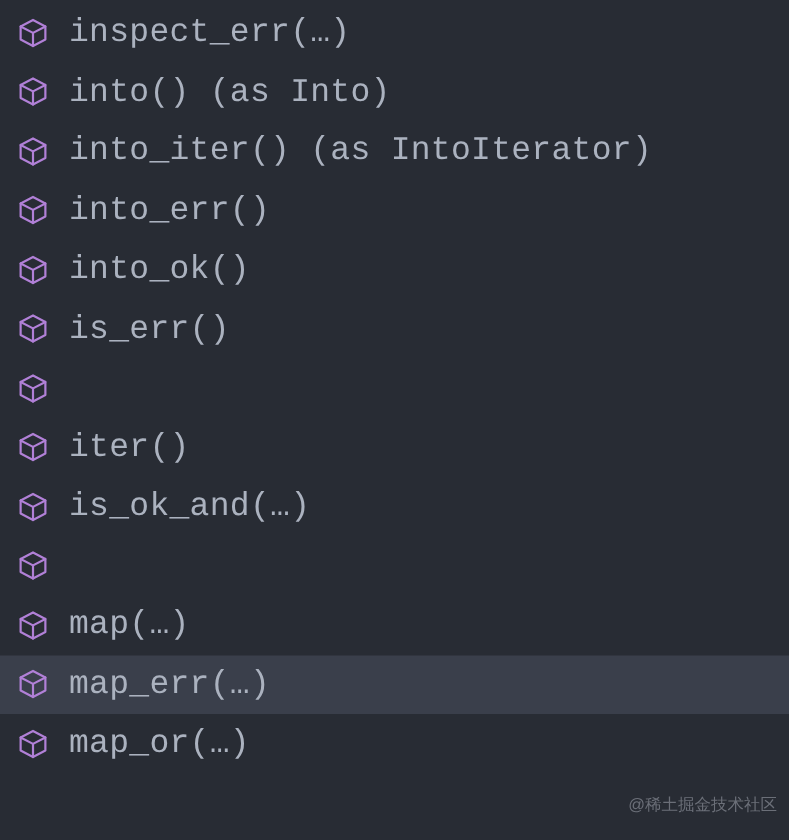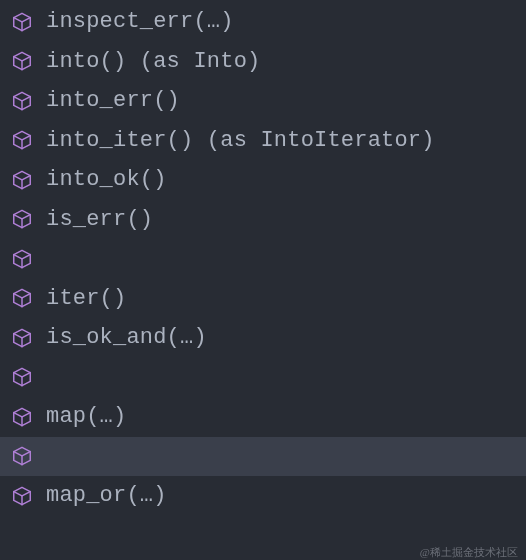--- a/index.html
+++ b/index.html
@@ -40,25 +40,25 @@
   .icon svg {
     width: 22px;
     height: 22px;
   }
   .label {
     white-space: nowrap;
     letter-spacing: 0.2px;
   }
   .watermark {
     position: absolute;
-    bottom: 0;
+    bottom: 16px;
     right: 8px;
     font-size: 11px;
     color: #6b6f78;
-    font-family: Liberation Serif, serif;
+    font-family: Liberation Sans, sans-serif;
     letter-spacing: 0;
   }
 </style>
 </head>
 <body>
 
 <div class="list">
     <div class="item">
       <span class="icon">
         <svg viewBox="0 0 24 24" fill="none" stroke="#b180d7" stroke-width="1.6" stroke-linejoin="round" stroke-linecap="round">
@@ -80,31 +80,31 @@
       <span class="label">into() (as Into)</span>
     </div>
     <div class="item">
       <span class="icon">
         <svg viewBox="0 0 24 24" fill="none" stroke="#b180d7" stroke-width="1.6" stroke-linejoin="round" stroke-linecap="round">
           <path d="M12 2.5 L21 7.2 L21 16.8 L12 21.5 L3 16.8 L3 7.2 Z"></path>
           <path d="M3 7.2 L12 11.9 L21 7.2"></path>
           <path d="M12 11.9 L12 21.5"></path>
         </svg>
       </span>
-      <span class="label">into_err()</span>
+      <span class="label">into_iter() (as IntoIterator)</span>
     </div>
     <div class="item">
       <span class="icon">
         <svg viewBox="0 0 24 24" fill="none" stroke="#b180d7" stroke-width="1.6" stroke-linejoin="round" stroke-linecap="round">
           <path d="M12 2.5 L21 7.2 L21 16.8 L12 21.5 L3 16.8 L3 7.2 Z"></path>
           <path d="M3 7.2 L12 11.9 L21 7.2"></path>
           <path d="M12 11.9 L12 21.5"></path>
         </svg>
       </span>
-      <span class="label">into_iter() (as IntoIterator)</span>
+      <span class="label">into_err()</span>
     </div>
     <div class="item">
       <span class="icon">
         <svg viewBox="0 0 24 24" fill="none" stroke="#b180d7" stroke-width="1.6" stroke-linejoin="round" stroke-linecap="round">
           <path d="M12 2.5 L21 7.2 L21 16.8 L12 21.5 L3 16.8 L3 7.2 Z"></path>
           <path d="M3 7.2 L12 11.9 L21 7.2"></path>
           <path d="M12 11.9 L12 21.5"></path>
         </svg>
       </span>
       <span class="label">into_ok()</span>
@@ -168,20 +168,21 @@
       <span class="label">map(…)</span>
     </div>
     <div class="item selected">
       <span class="icon">
         <svg viewBox="0 0 24 24" fill="none" stroke="#b180d7" stroke-width="1.6" stroke-linejoin="round" stroke-linecap="round">
           <path d="M12 2.5 L21 7.2 L21 16.8 L12 21.5 L3 16.8 L3 7.2 Z"></path>
           <path d="M3 7.2 L12 11.9 L21 7.2"></path>
           <path d="M12 11.9 L12 21.5"></path>
         </svg>
       </span>
+      <span class="label">map_err(…)</span>
     </div>
     <div class="item">
       <span class="icon">
         <svg viewBox="0 0 24 24" fill="none" stroke="#b180d7" stroke-width="1.6" stroke-linejoin="round" stroke-linecap="round">
           <path d="M12 2.5 L21 7.2 L21 16.8 L12 21.5 L3 16.8 L3 7.2 Z"></path>
           <path d="M3 7.2 L12 11.9 L21 7.2"></path>
           <path d="M12 11.9 L12 21.5"></path>
         </svg>
       </span>
       <span class="label">map_or(…)</span>

